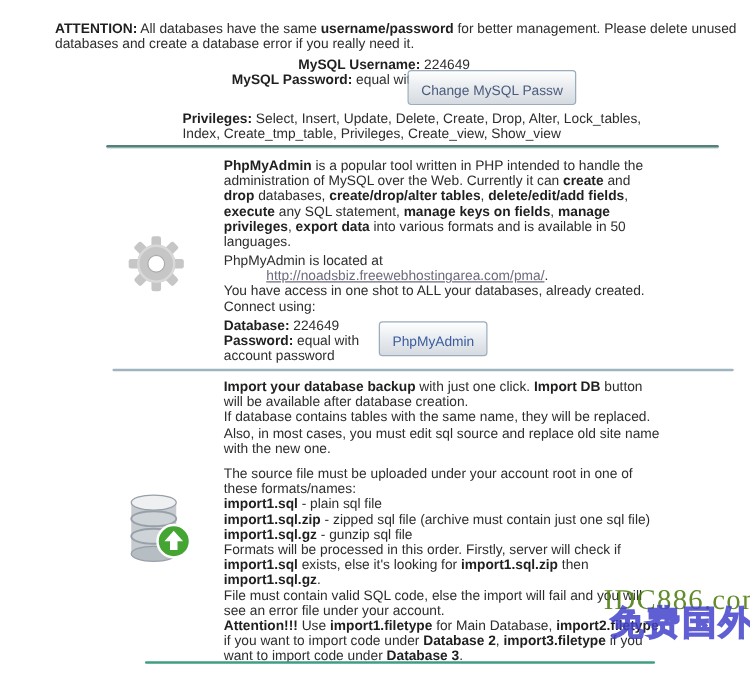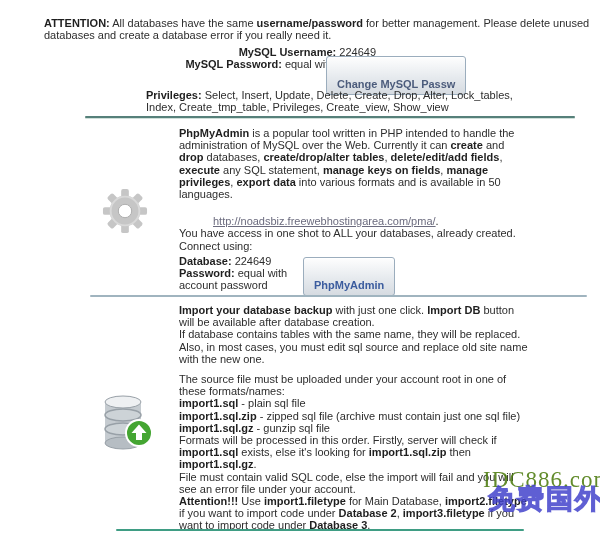--- a/index.html
+++ b/index.html
@@ -9,22 +9,22 @@
     font-size:11px;line-height:12.2px;color:#2d2d2d;
   }
   .abs{position:absolute;margin-left:36px;}
   .para b{font-weight:bold;color:#1f1f1f;}
   .lnk{color:#6b6b7e;text-decoration:underline;cursor:pointer;padding-left:34px;}
   .btn{
     position:absolute;display:inline-block;box-sizing:border-box;
     border:1px solid #9badbd;border-radius:3px;
     background:linear-gradient(#fefefe,#e6eaee 55%,#d6dbe1);
     font-family:"Liberation Sans","DejaVu Sans",sans-serif;
-    font-size:11px;font-weight:bold;text-align:center;
-    padding:21px 10px 4px 10px;cursor:pointer;
+    font-size:11px;font-weight:normal;text-align:center;
+    padding:10px 10px 4px 10px;cursor:pointer;
     box-shadow:inset 0 1px 0 rgba(255,255,255,.9);
   }
   .btn-change{left:326px;top:56px;color:#4c5c7c;}
   .btn-pma{left:303px;top:257px;color:#3b5c9e;}
   .divider{position:absolute;height:2px;border-radius:1px;}
   .divider-1{left:85px;top:116px;width:490px;background:#56807a;box-shadow:0 1px 0 #cfe0da;}
   .divider-2{left:90px;top:295px;width:497px;background:#a0b4bf;}
   .divider-3{left:116px;top:529px;width:408px;background:#3f9d84;}
   .wm1{
     left:447px;top:474px;
@@ -70,21 +70,21 @@
         <circle cx="24" cy="24" r="16"></circle>
       </g>
       <circle cx="24" cy="24" r="15" fill="none" stroke="#d9d9d9" stroke-width="2"></circle>
       <circle cx="24" cy="24" r="7" fill="#ffffff"></circle>
       <circle cx="24" cy="24" r="7" fill="none" stroke="#ababab" stroke-width="1"></circle>
     </svg>
   </div>
 
   <div class="abs para" style="left:143px;top:127px;width:430px;"><b>PhpMyAdmin</b><span> is a popular tool written in PHP intended to handle the</span><br><span>administration of MySQL over the Web. Currently it can </span><b>create</b><span> and</span><br><b>drop</b><span> databases, </span><b>create/drop/alter tables</b><span>, </span><b>delete/edit/add fields</b><span>,</span><br><b>execute</b><span> any SQL statement, </span><b>manage keys on fields</b><span>, </span><b>manage</b><br><b>privileges</b><span>, </span><b>export data</b><span> into various formats and is available in 50</span><br><span>languages.</span></div>
 
-  <div class="abs para" style="left:143px;top:203px;width:430px;"><br><span class="lnk">http://noadsbiz.freewebhostingarea.com/pma/</span><span>.</span><br><span>You have access in one shot to ALL your databases, already created.</span><br><span>Connect using:</span></div>
+  <div class="abs para" style="left:143px;top:203px;width:430px;"><span>PhpMyAdmin is located at</span><br><span class="lnk">http://noadsbiz.freewebhostingarea.com/pma/</span><span>.</span><br><span>You have access in one shot to ALL your databases, already created.</span><br><span>Connect using:</span></div>
 
   <div class="abs para" style="left:143px;top:255px;width:150px;"><b>Database:</b><span> 224649</span><br><b>Password:</b><span> equal with</span><br><span>account password</span></div>
 
   <button class="btn btn-pma">PhpMyAdmin</button>
 
   <div class="divider divider-2"></div>
 
   <div class="abs para" style="left:143px;top:304px;width:440px;"><b>Import your database backup</b><span> with just one click. </span><b>Import DB</b><span> button</span><br><span>will be available after database creation.</span><br><span>If database contains tables with the same name, they will be replaced.</span><br><span>Also, in most cases, you must edit sql source and replace old site name</span><br><span>with the new one.</span></div>
 
   <div class="icon-wrap" style="left:103px;top:393px;">

